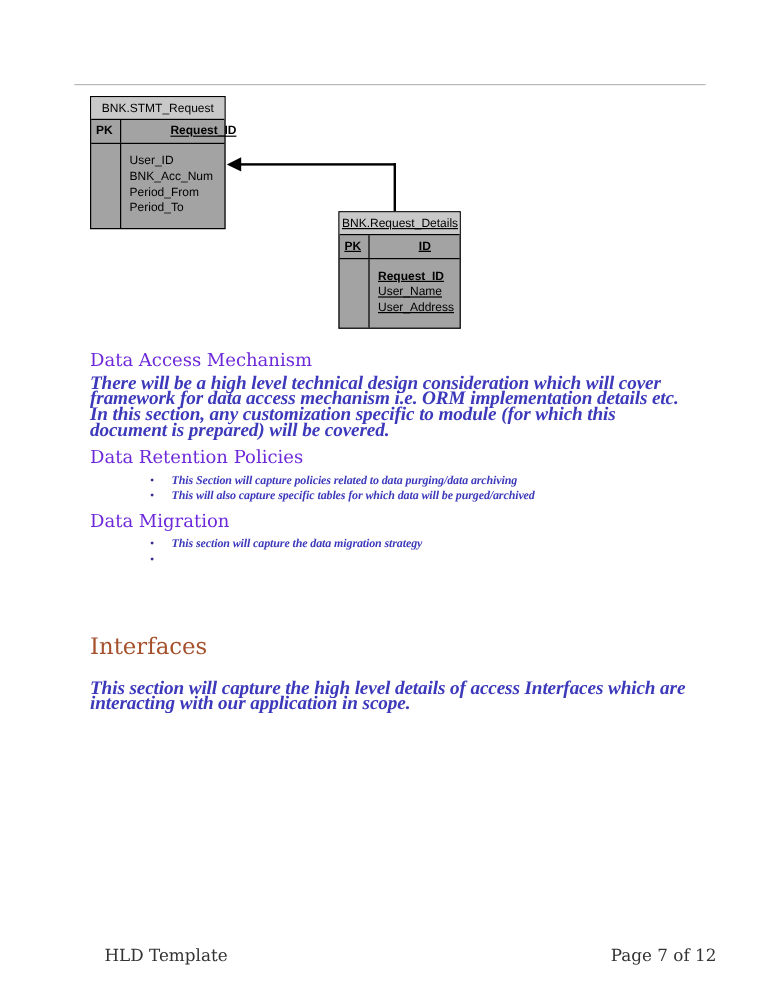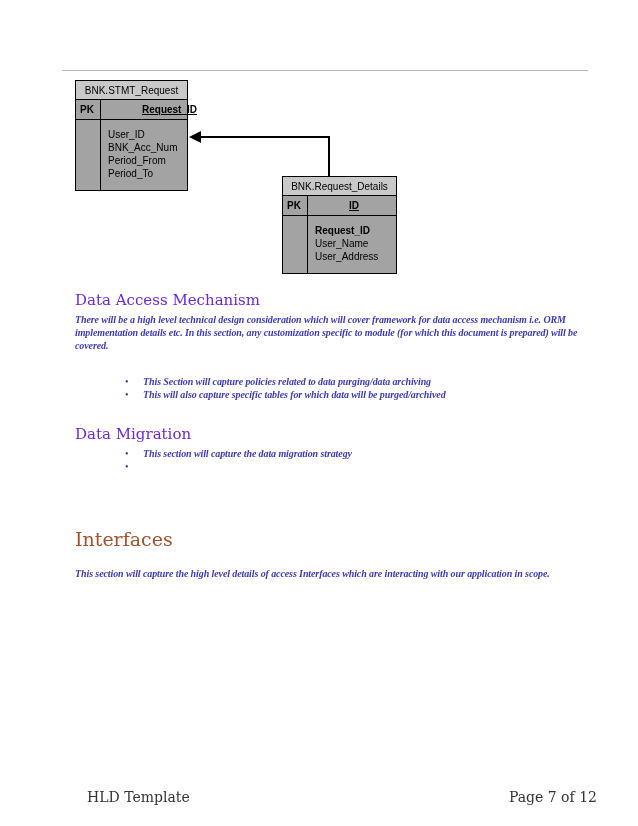--- a/index.html
+++ b/index.html
@@ -11,21 +11,21 @@
   
   .top-rule { position:absolute; left:62px; top:70px; width:526px; height:1px; background:#b7b7b7; }
 
   
   .erd-table {
     position:absolute; background:#a3a3a3; border:1px solid #000;
     font-family:"Liberation Sans", sans-serif; font-size:10px; color:#000;
     box-sizing:border-box;
   }
   #erd1 { left:75px; top:80px; width:113px; }
-  #erd2 { left:282px; top:176px; width:115px; }
+  #erd2 { left:282px; top:176px; width:102px;text-decoration:underline; }
   .erd-header {
     background:#c9c9c9; border-bottom:1px solid #000; text-align:center;
     padding:4px 2px 3px 2px; white-space:nowrap;
   }
   .erd-row { display:flex; }
   .erd-pkrow { border-bottom:1px solid #000;gap:34px; }
   .erd-pkcell { flex:0 0 20px; border-right:1px solid #000; font-weight:bold; padding:4px 0 4px 4px; }
   .erd-pkfield { padding:4px 0 4px 7px; font-weight:bold; text-decoration:underline; }
   .erd-bodyleft { flex:0 0 20px; border-right:1px solid #000; padding-left:4px; }
   .erd-fields { padding:8px 0 10px 7px; line-height:13px; }
@@ -45,21 +45,21 @@
   .sec-heading {
     margin:0; font-family:"DejaVu Serif", serif; font-weight:400;
     font-size:15px; line-height:19px; color:#6d28d9;
   }
   .h1-heading {
     margin:0; font-family:"DejaVu Serif", serif; font-weight:400;
     font-size:19px; line-height:24px; color:#a5512d;
   }
   .body-text {
     margin:3px 0 0 0; font-family:"Liberation Serif", serif;
-    font-style:italic; font-weight:bold; font-size:10px; line-height:13px;
+    font-style:italic; font-weight:bold; font-size:16px; line-height:13px;
     color:#3d39bb; letter-spacing:-0.1px;
   }
   .bullet-list { margin:3px 0 0 0; }
   .bullet-item { display:flex; }
   .bullet-dot {
     flex:0 0 18px; margin-left:50px; color:#33308f;
     font-size:10px; line-height:13px; font-family:"Liberation Serif", serif;
   }
   .bullet-text {
     font-family:"Liberation Serif", serif; font-style:italic; font-weight:bold;
@@ -122,20 +122,21 @@
       </div>
     </div>
   </div>
 
   <div class="section" id="sec-data-access">
     <h2 class="sec-heading">Data Access Mechanism</h2>
     <p class="body-text">There will be a high level technical design consideration which will cover framework for data access mechanism i.e. ORM implementation details etc. In this section, any customization specific to module (for which this document is prepared) will be covered.</p>
   </div>
 
   <div class="section" id="sec-data-retention">
+    <h2 class="sec-heading">Data Retention Policies</h2>
     <div class="bullet-list">
       <div class="bullet-item">
         <span class="bullet-dot">•</span>
         <span class="bullet-text">This Section will capture policies related to data purging/data archiving</span>
       </div>
       <div class="bullet-item">
         <span class="bullet-dot">•</span>
         <span class="bullet-text">This will also capture specific tables for which data will be purged/archived</span>
       </div>
     </div>

